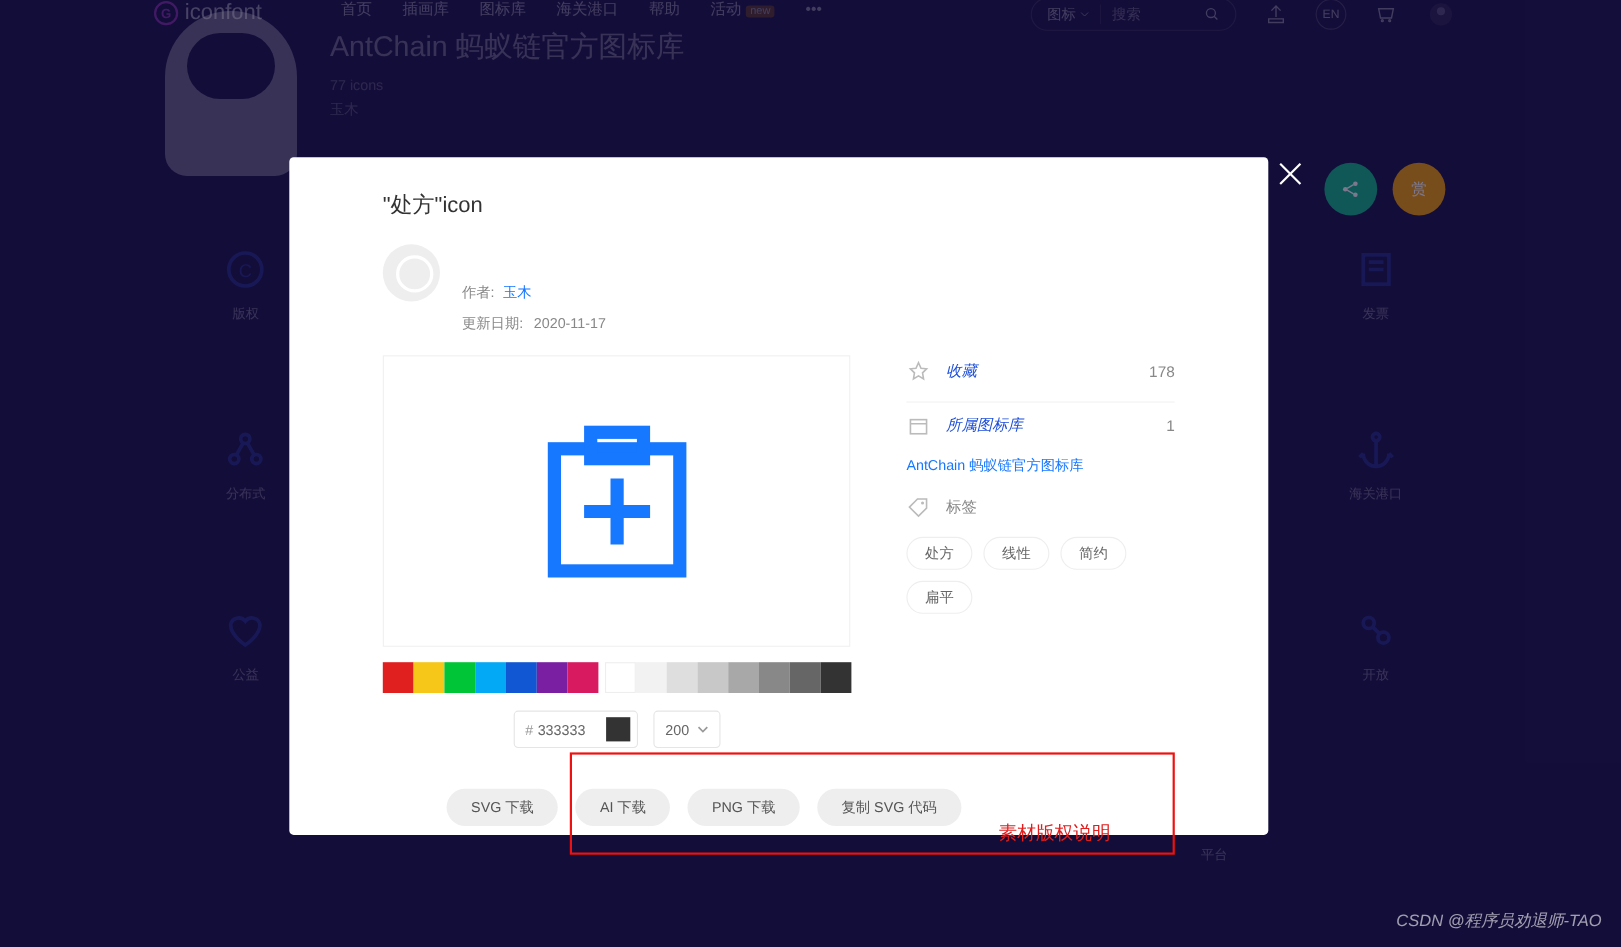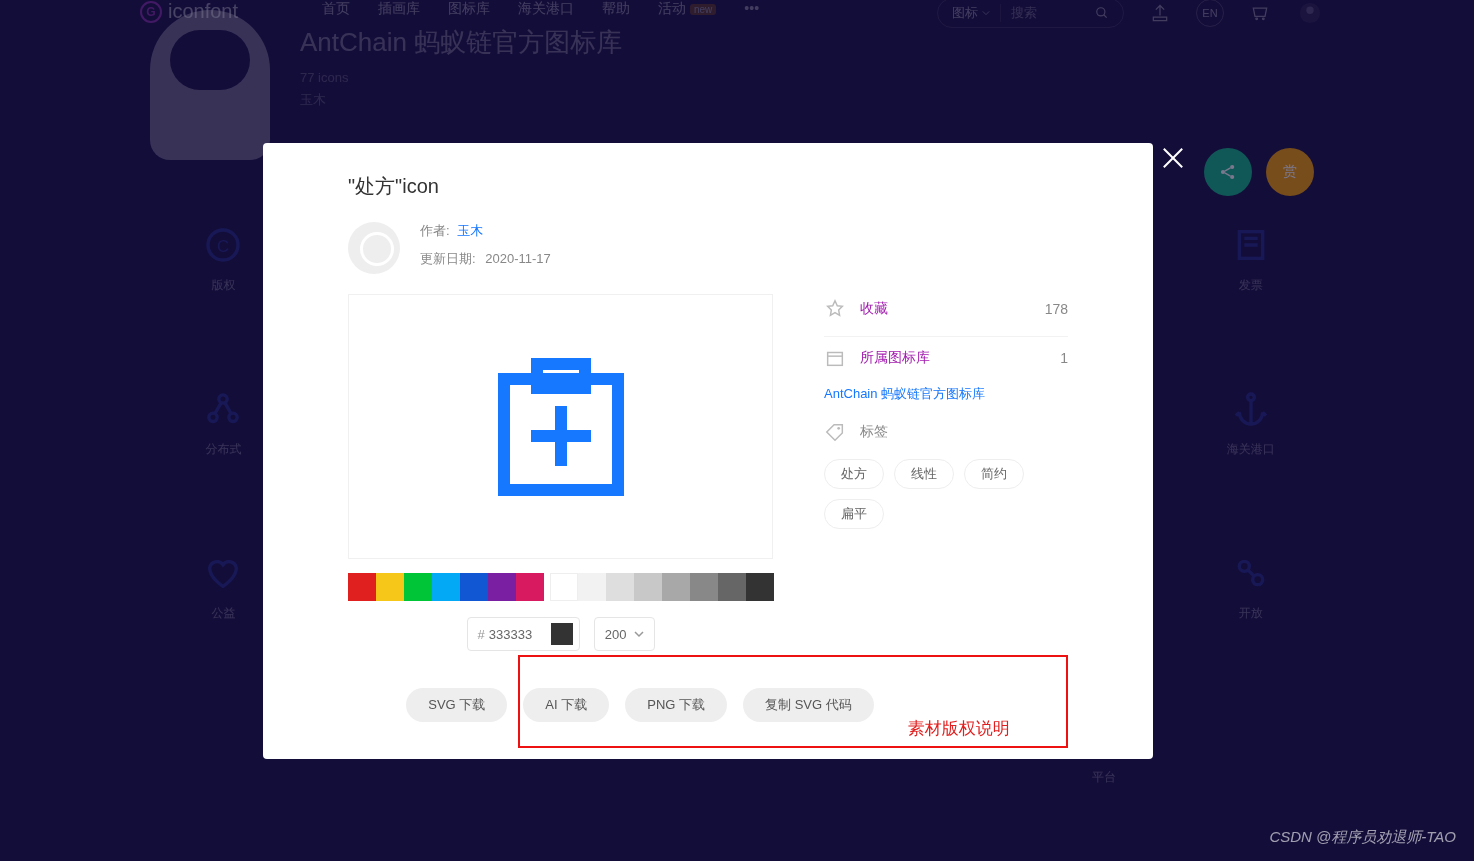--- a/index.html
+++ b/index.html
@@ -15,21 +15,21 @@
 
   
   .header {
     height: 0px;
     position: relative;
   }
   .logo { position: absolute; left: 140px; top: 0; font-size: 20px; color:#fff; opacity: .5; display:flex; align-items:center; gap:6px;}
   .logo .logo-mark {
     width:22px;height:22px;border-radius:50%;border:2px solid #e94aff;display:inline-flex;align-items:center;justify-content:center;font-size:12px;color:#e94aff;font-weight:bold;
   }
-  .nav { position:absolute; left:322px; top:0; display:flex; gap:28px; font-size:14px; color:#fff; opacity:.45;}
+  .nav { position:absolute; left:310px; top:0; display:flex; gap:28px; font-size:14px; color:#fff; opacity:.45;}
   .nav span { cursor:default; }
   .nav .badge { background:#a16207; color:#fff; font-size:10px; padding:0 4px; border-radius:3px; margin-left:4px;}
   .header-right { position:absolute; right:150px; top:-2px; display:flex; gap:22px; align-items:center; opacity:.45;}
   .search-group { display:flex; align-items:center; border:1px solid rgba(255,255,255,.25); border-radius:18px; height:30px; font-size:13px; overflow:hidden;}
   .search-group .sel { padding:0 10px 0 14px; border-right:1px solid rgba(255,255,255,.18); display:flex; align-items:center; gap:4px;}
   .search-group .inp { padding:0 10px; width:80px; color:rgba(255,255,255,.7);}
   .search-group .mag { padding:0 14px; }
   .hdr-icon { width:28px;height:28px; display:flex;align-items:center;justify-content:center;}
   svg { display:block; }
 
@@ -85,40 +85,40 @@
 
   .modal-inner { padding: 30px 85px 20px 85px; height:100%; display:flex; flex-direction:column; }
   .modal-title { font-size:20px; color:#333; font-weight:400; }
   .author-row { display:flex; gap:20px; margin-top:22px; align-items:flex-start;}
   .avatar {
     width:52px;height:52px;border-radius:50%;background:#eee; position:relative; flex:0 0 auto;
   }
   .avatar::after{
     content:""; position:absolute; left:12px; top:10px; width:28px; height:28px; border:3px solid #fff; border-radius:50%;
   }
-  .meta-lines { font-size:13px; color:#888; }
+  .meta-lines { font-size:13px; color:#888;margin-top:35px; }
   .meta-lines .author-link { color:#1677ff; margin-left:4px;}
   .meta-lines .row2 { margin-top:10px; }
   .meta-lines .row2 span:last-child{ margin-left:6px;}
 
   .mid { display:flex; gap:50px; margin-top:20px; flex:1; }
   .preview {
     width:425px; height:265px; background:#fff; border:1px solid #f0f0f0; display:flex; align-items:center; justify-content:center;
     position:relative;
   }
   .preview svg { width:150px; height:150px; color:#1677ff; stroke:#1677ff;}
 
   .side { flex:1; padding-top:4px; }
   .side-row {
     display:flex; align-items:center; gap:14px; color:#555; font-size:14px;
     padding:10px 0 16px 0; border-bottom:1px solid #f2f2f2;
   }
   .side-row:first-child { padding-top:0;}
   .side-row .ico { width:22px; color:#aaa; flex:0 0 22px;}
-  .side-row .label { color:#a21caf; }
+  .side-row .label { color:#1d4ed8;font-style:italic; }
   .side-row .val { margin-left:auto; color:#888;}
   .lib-link { color:#1677ff; font-size:13px; margin:12px 0 18px 0; display:block;}
   .tag-row { display:flex; align-items:center; gap:14px; color:#888; font-size:14px; margin-top:6px;}
   .tags { display:flex; flex-wrap:wrap; gap:10px; margin-top:16px;}
   .tag { border:1px solid #eee; border-radius:16px; padding:5px 16px; font-size:13px; color:#666;}
 
   
   .palette { margin-top:14px; display:flex; }
   .sw { width:28px; height:28px; }
   .palette .spacer { width:6px;}

